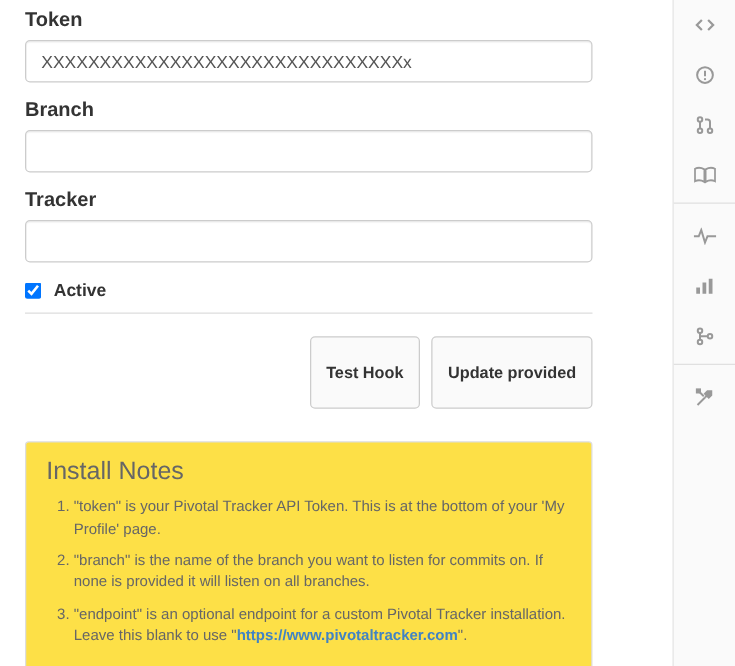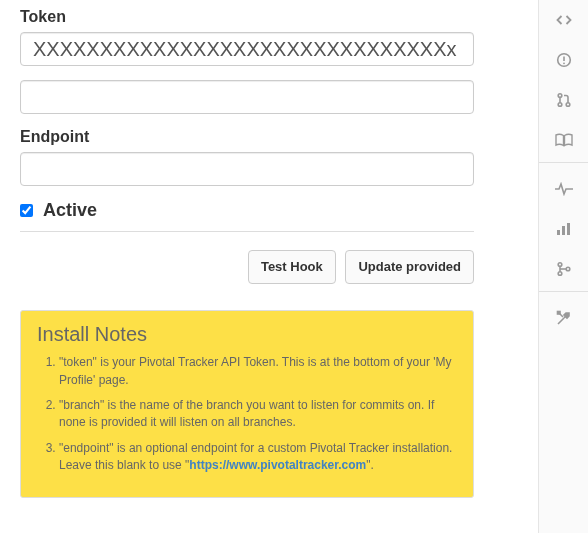--- a/index.html
+++ b/index.html
@@ -21,36 +21,36 @@
     font-weight: bold;
     font-size: 16px;
     color: #333;
     display: block;
     margin-bottom: 6px;
   }
   .text-input {
     width: 100%;
     height: 34px;
     padding: 6px 12px;
-    font-size: 20px;
+    font-size: 14px;
     line-height: 1.4;
     color: #555;
     background: #fff;
     border: 1px solid #ccc;
     border-radius: 4px;
     box-shadow: inset 0 1px 1px rgba(0,0,0,0.075);
   }
   .checkbox-row { margin-top: 4px; margin-bottom: 10px; display: flex; align-items: center; }
   .checkbox-row input { margin-right: 10px; }
-  .checkbox-row label { font-weight: bold; font-size: 18px; }
+  .checkbox-row label { font-weight: bold; font-size: 14px; }
   .divider { border: 0; border-top: 1px solid #ddd; margin: 10px 0 18px 0; }
   .button-row { text-align: right; }
   .btn {
     display: inline-block;
-    padding: 7px 12px;
+    padding: 19px 12px;
     font-size: 13px;
     font-weight: bold;
     line-height: 1.4;
     color: #333;
     background: #fafafa;
     border: 1px solid #ccc;
     border-radius: 4px;
     cursor: pointer;
     margin-left: 6px;
   }
@@ -107,25 +107,26 @@
 <body>
 
 <div class="main">
 
   <div class="field-group">
     <label class="field-label">Token</label>
     <input type="text" class="text-input" value="XXXXXXXXXXXXXXXXXXXXXXXXXXXXXXXx" style="">
   </div>
 
   <div class="field-group">
+    <label class="field-label">Branch</label>
     <input type="text" class="text-input" value="" style="">
   </div>
 
   <div class="field-group">
-    <label class="field-label">Endpoint</label>
+    <label class="field-label">Tracker</label>
     <input type="text" class="text-input" value="" style="">
   </div>
 
   <div class="checkbox-row">
     <input type="checkbox" checked="" style="">
     <label>Active</label>
   </div>
 
   <hr class="divider">
 

